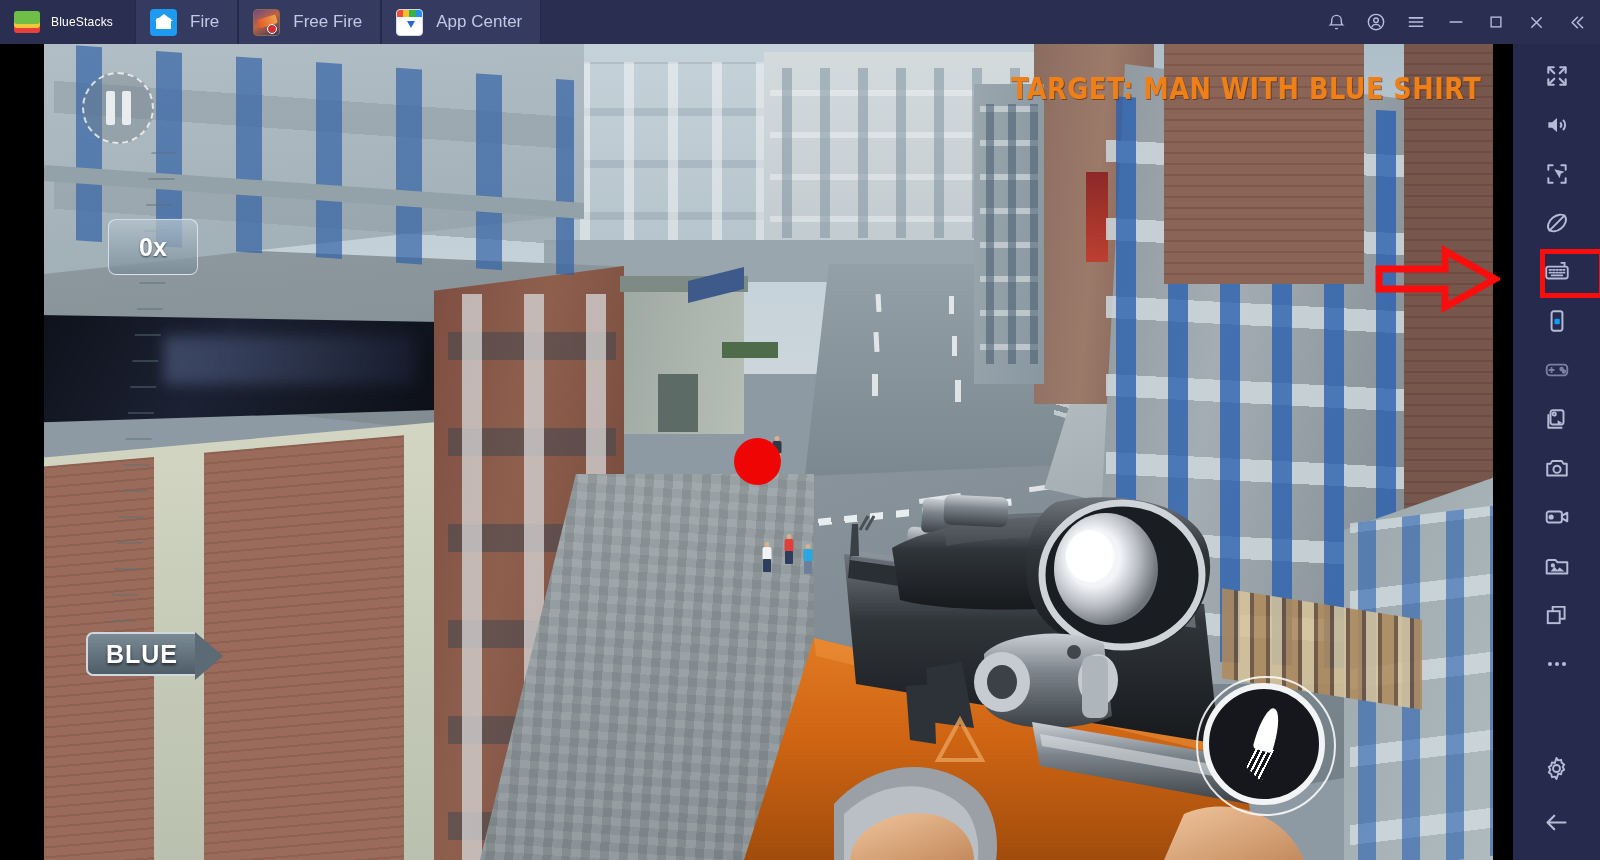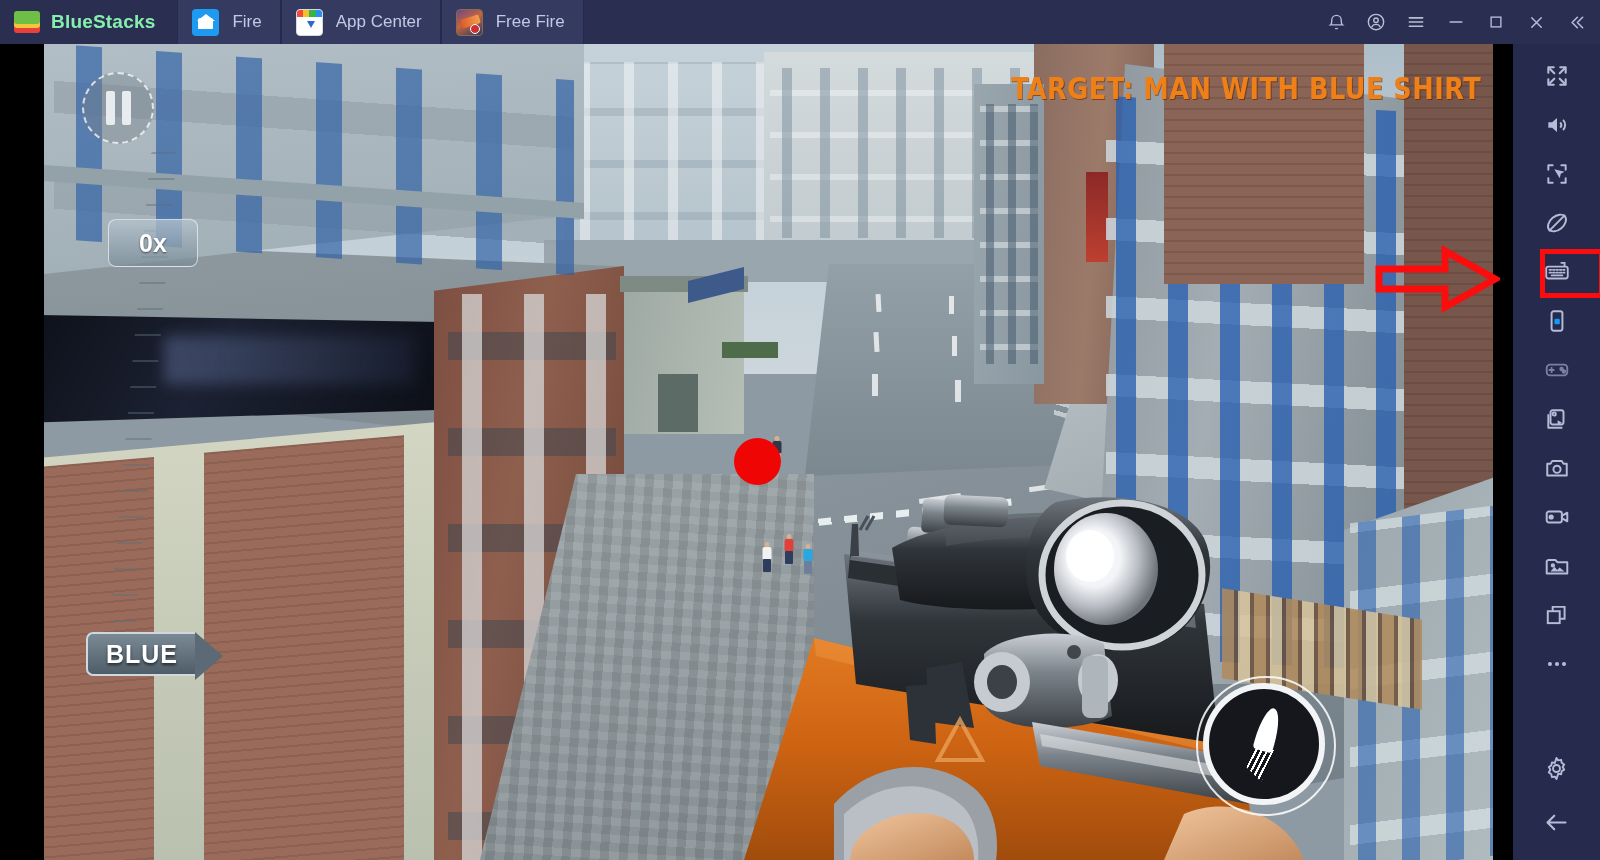--- a/index.html
+++ b/index.html
@@ -22,21 +22,21 @@
     padding:0 22px 0 14px; height:44px;
     background:#2a2f52;
   }
   .brand-logo{ width:26px; height:26px; position:relative; }
   .brand-logo i{ position:absolute; left:0; border-radius:3px; display:block; }
   .bl-red   { width:26px; height:9px;  top:15px; background:#e8413c; }
   .bl-yellow{ width:26px; height:9px;  top:10px; background:#f5c43b; }
   .bl-green { width:26px; height:13px; top:2px;  background:#6fbf47;
               border-radius:4px; }
   .brand-name{
-    font-size:19px; font-weight:bold; color:#86efac; letter-spacing:.2px;
+    font-size:12px; font-weight:normal; color:#ffffff; letter-spacing:.2px;
     white-space:nowrap;
   }
 
   .tabs{ display:flex; align-items:stretch; height:44px; }
   .tab{
     display:flex; align-items:center; gap:13px;
     padding:0 18px 0 14px;
     height:44px; min-width:0;
     background:#343a60;
     border-left:1px solid #242a4a;
@@ -172,21 +172,21 @@
 
   .zoom-track{
     position:absolute; left:84px; top:108px; width:26px; height:520px;
     background:linear-gradient(90deg,rgba(255,255,255,.30),rgba(255,255,255,.62),rgba(255,255,255,.30));
     transform:skewX(-5deg);
     border-radius:3px;
     background-image:repeating-linear-gradient(0deg,rgba(255,255,255,.0) 0 24px, rgba(90,110,120,.45) 24px 26px);
   }
   .zoom-badge{
     position:absolute; left:64px; top:175px;
-    width:90px; height:48px; border-radius:8px;
+    width:90px; height:56px; border-radius:8px;
     background:linear-gradient(180deg,rgba(180,195,205,.78),rgba(120,138,150,.72));
     border:1px solid rgba(235,240,245,.75);
     display:flex; align-items:center; justify-content:center;
     color:#fff; font-size:25px; font-weight:bold;
     text-shadow:0 1px 2px rgba(0,0,0,.55);
     cursor:pointer;
   }
   .zoom-arrow{
     position:absolute; left:42px; top:588px;
     width:110px; height:44px;
@@ -303,27 +303,27 @@
   </div>
 
   <div class="tabs">
 
     <div class="tab">
       <span class="tab-ico ic-home"></span>
       <span class="tab-label">Fire</span>
     </div>
 
     <div class="tab">
+      <span class="tab-ico ic-ff"></span>
+      <span class="tab-label">Free Fire</span>
+    </div>
+
+    <div class="tab">
       <span class="tab-ico ic-ac"></span>
       <span class="tab-label">App Center</span>
-    </div>
-
-    <div class="tab">
-      <span class="tab-ico ic-ff"></span>
-      <span class="tab-label">Free Fire</span>
     </div>
 
 
 
   </div>
 
   <div class="win-ctrls">
     <div class="wbtn">
       <svg width="19" height="19" viewBox="0 0 24 24" fill="none" stroke="currentColor" stroke-width="1.7">
         <path d="M6 9a6 6 0 0 1 12 0c0 5 1.5 6 1.5 6h-15S6 14 6 9z"></path>

